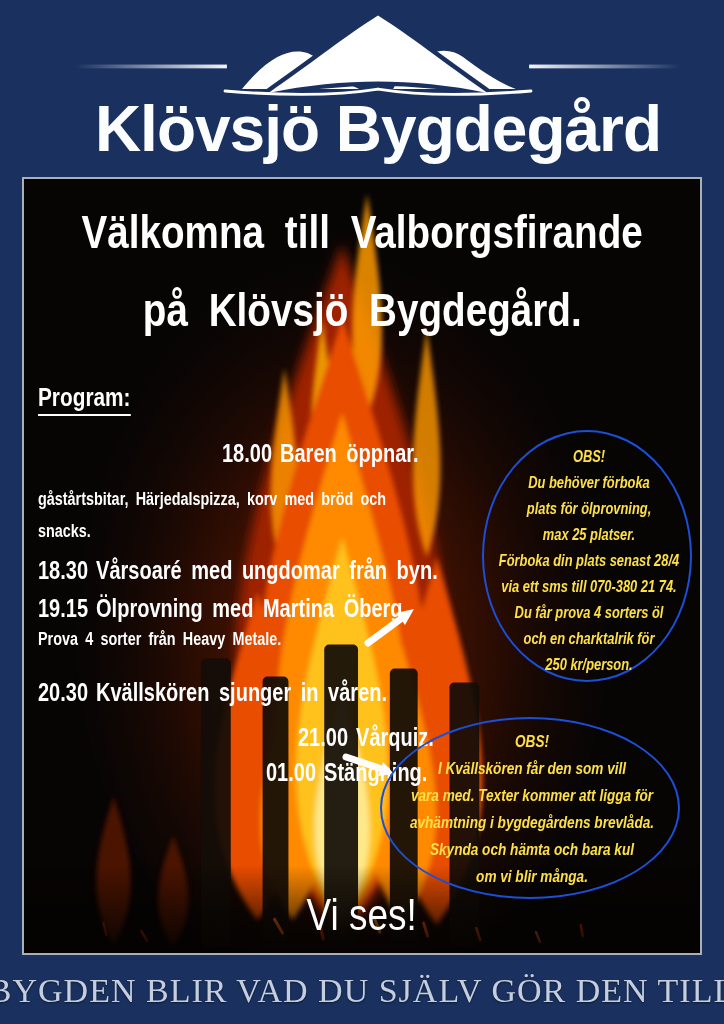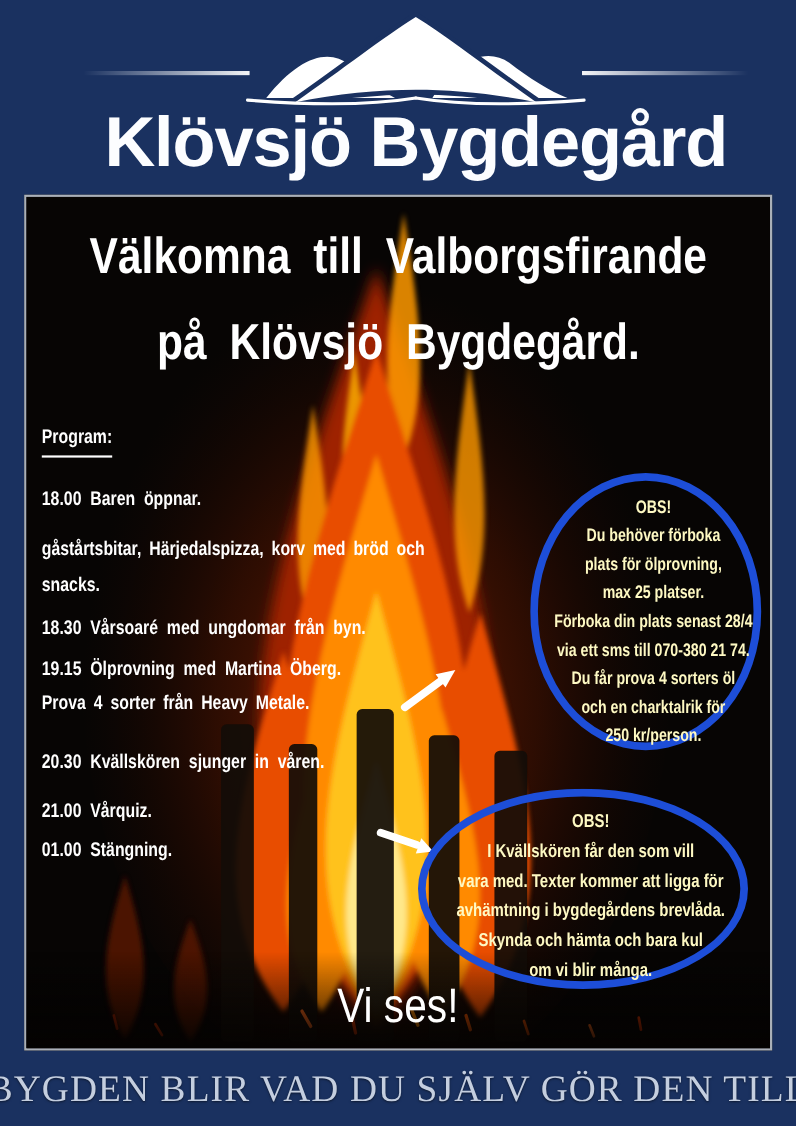--- a/index.html
+++ b/index.html
@@ -13,29 +13,29 @@
   
   .panel{position:absolute;left:22px;top:177px;width:680px;height:778px;
          background:#070504;border:2px solid #aab0b8;box-sizing:border-box;}
   .fire{position:absolute;left:0;top:0;width:676px;height:774px;}
   .cond{display:inline-block;transform:scaleX(0.8);transform-origin:0 50%;white-space:nowrap;}
   .ccond{display:inline-block;transform:scaleX(0.84);transform-origin:50% 50%;white-space:nowrap;}
   .title{position:absolute;left:0;width:676px;text-align:center;color:#fff;
          font-size:46px;font-weight:700;line-height:56px;word-spacing:12px;}
   .t1{top:25px;} .t2{top:103px;}
   .program{position:absolute;left:14px;top:203px;width:430px;color:#fff;}
-  .ph{font-size:18px;font-weight:700;line-height:30px;margin-bottom:22px;}
+  .ph{font-size:26px;font-weight:700;line-height:30px;margin-bottom:22px;}
   .ph .cond{border-bottom:2px solid #fff;padding-bottom:2px;}
-  .pi{font-size:18px;font-weight:700;line-height:30px;word-spacing:5px;}
+  .pi{font-size:25px;font-weight:700;line-height:30px;word-spacing:5px;text-align:right;}
   .pi .time{margin-right:10px;}
   .pn{font-size:18px;font-weight:700;line-height:32px;word-spacing:4px;}
   .mb15{margin-bottom:15px;} .mb8{margin-bottom:8px;} .mb22{margin-bottom:22px;}
   .mb18{margin-bottom:18px;} .mb17{margin-bottom:5px;text-decoration:underline;} .mb0{margin-bottom:0;}
   
-  .oval{position:absolute;border:7px solid #1d4ed8;border-radius:50%;box-sizing:border-box;color:#fef9c3;}
+  .oval{position:absolute;border:2px solid #1d4ed8;border-radius:50%;box-sizing:border-box;color:#fde047;font-style:italic;}
   .oval1{left:458px;top:251px;width:210px;height:252px;}
   .oval2{left:356px;top:538px;width:300px;height:182px;}
   .otxt{position:absolute;text-align:center;font-weight:700;}
   .oval1 .otxt{left:-30px;top:11px;width:270px;font-size:16.5px;line-height:26px;
                transform:scaleX(0.78);transform-origin:50% 0;}
   .oval2 .otxt{left:-20px;top:9px;width:340px;font-size:17px;line-height:27px;
                transform:scaleX(0.8);transform-origin:50% 0;}
   
   .ar1{position:absolute;left:336px;top:424px;width:62px;height:46px;}
   .ar2{position:absolute;left:318px;top:568px;width:58px;height:35px;}

